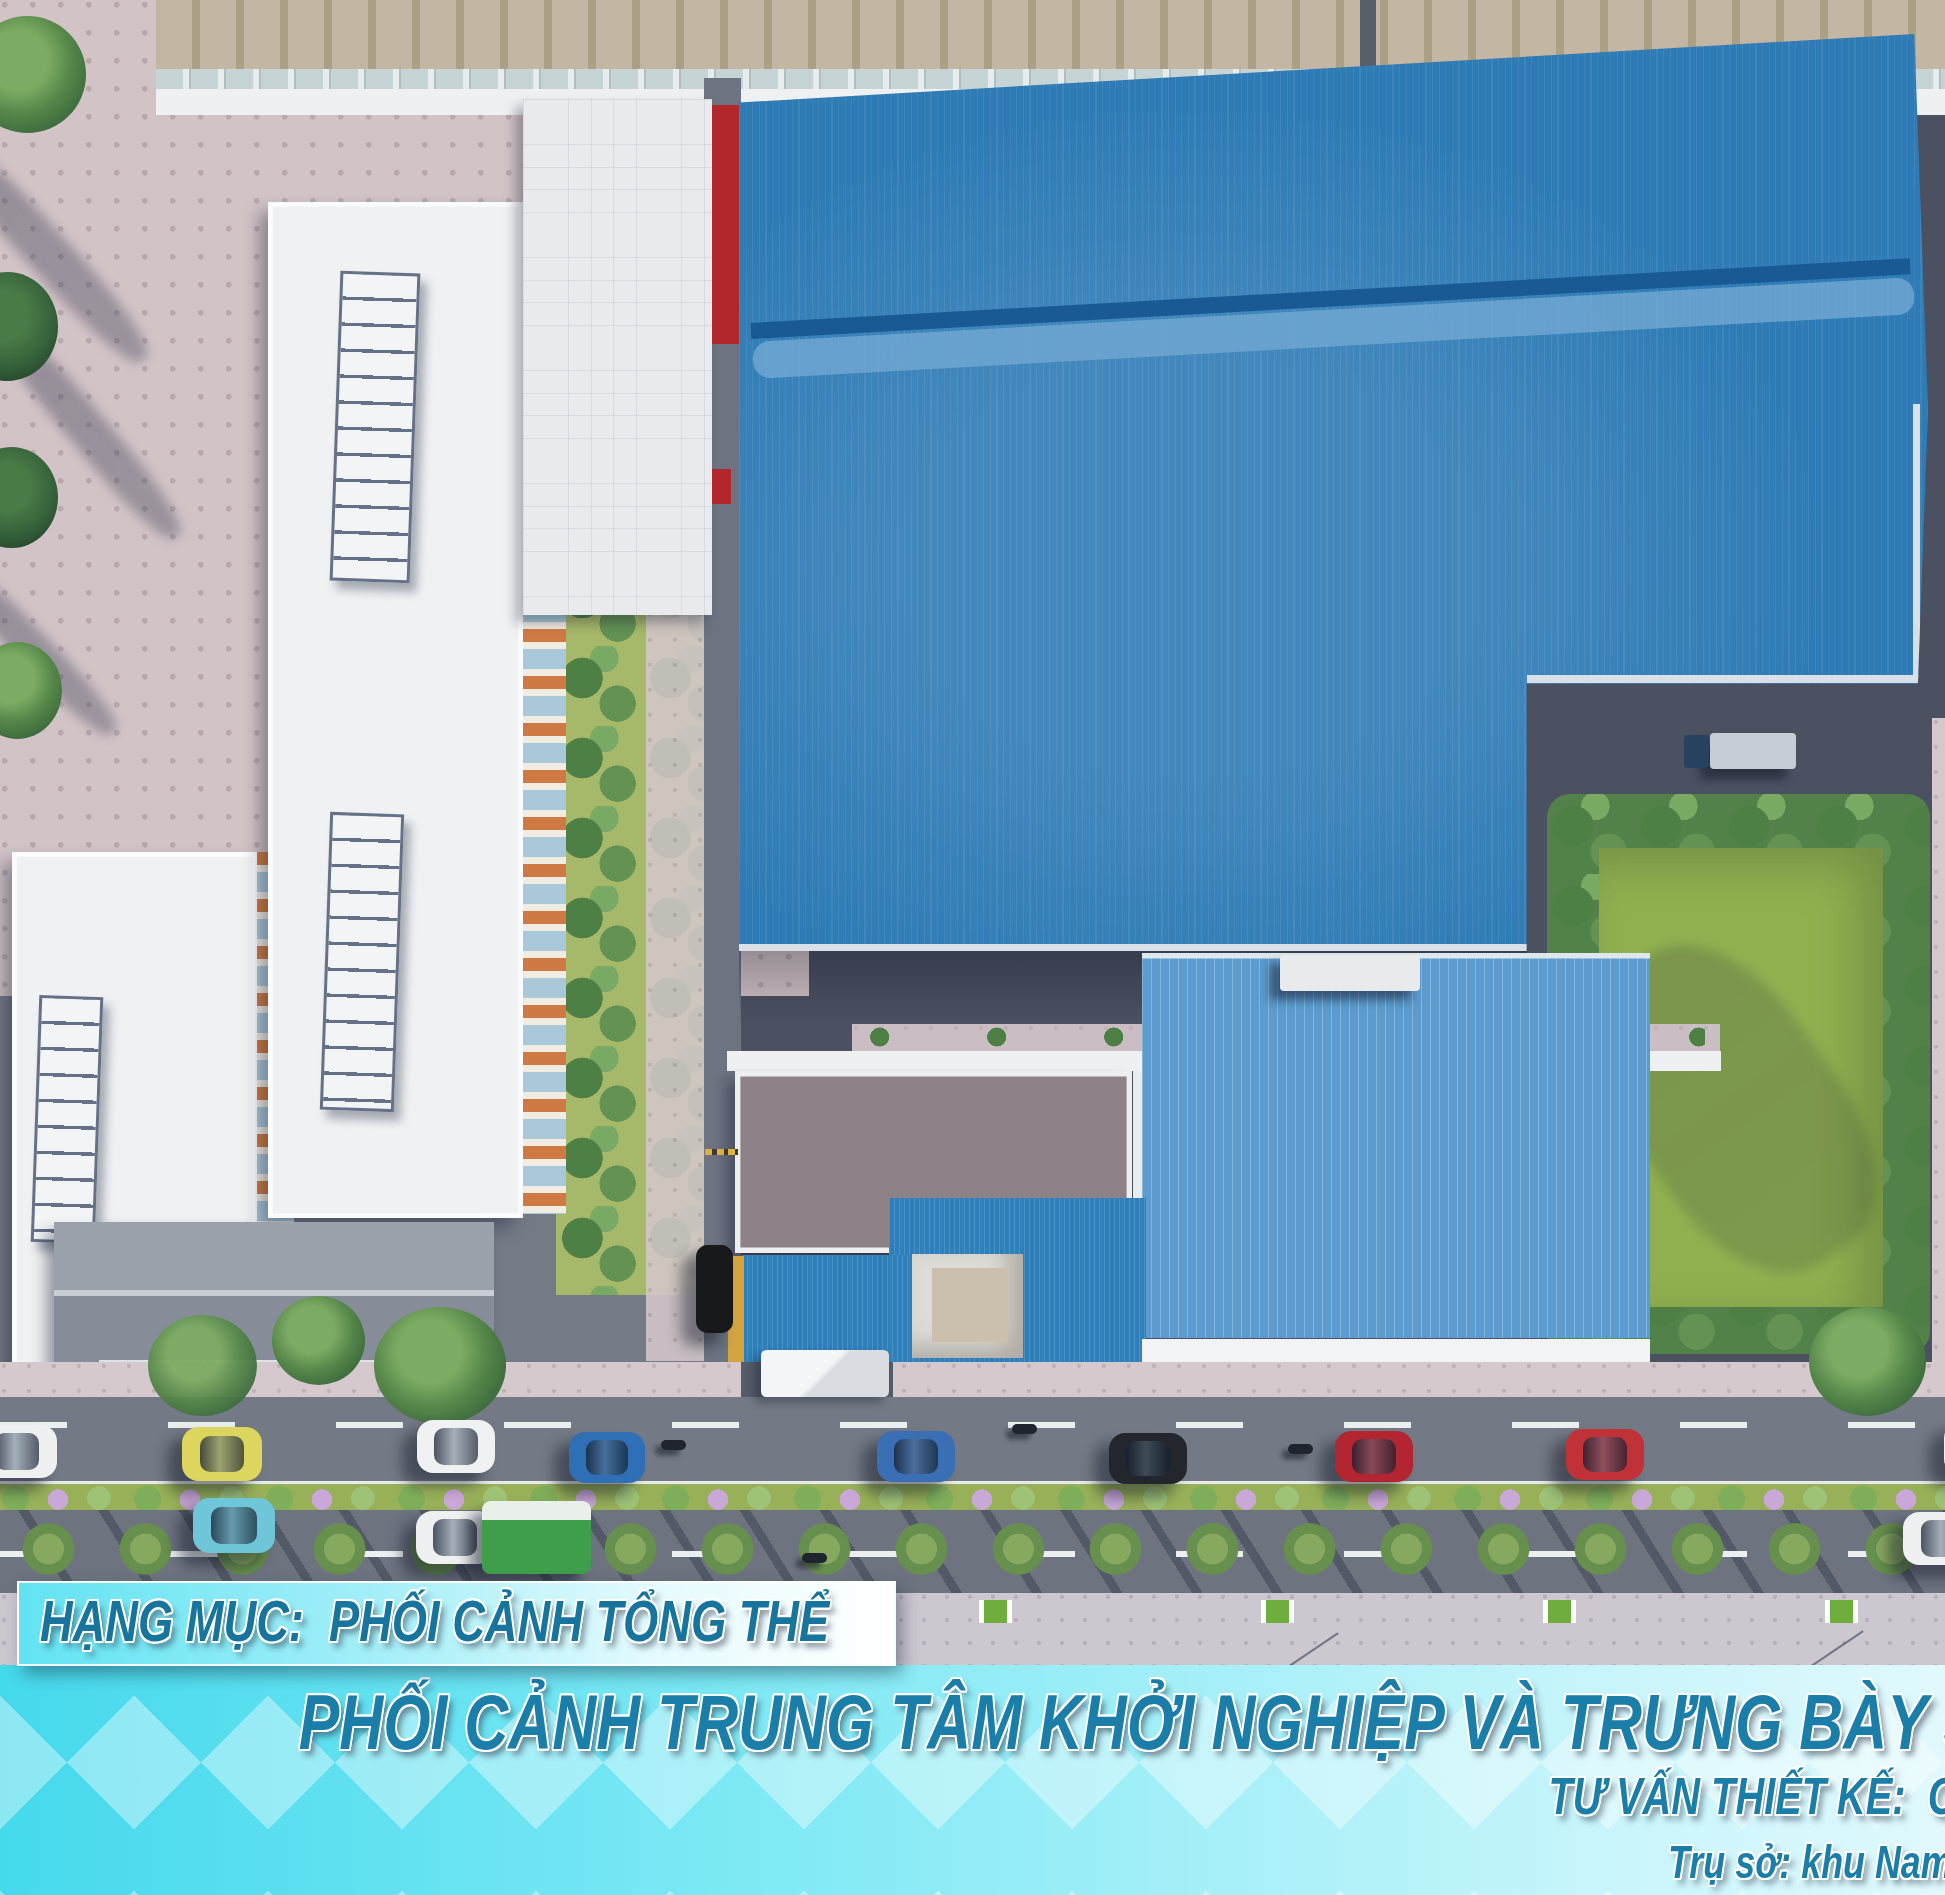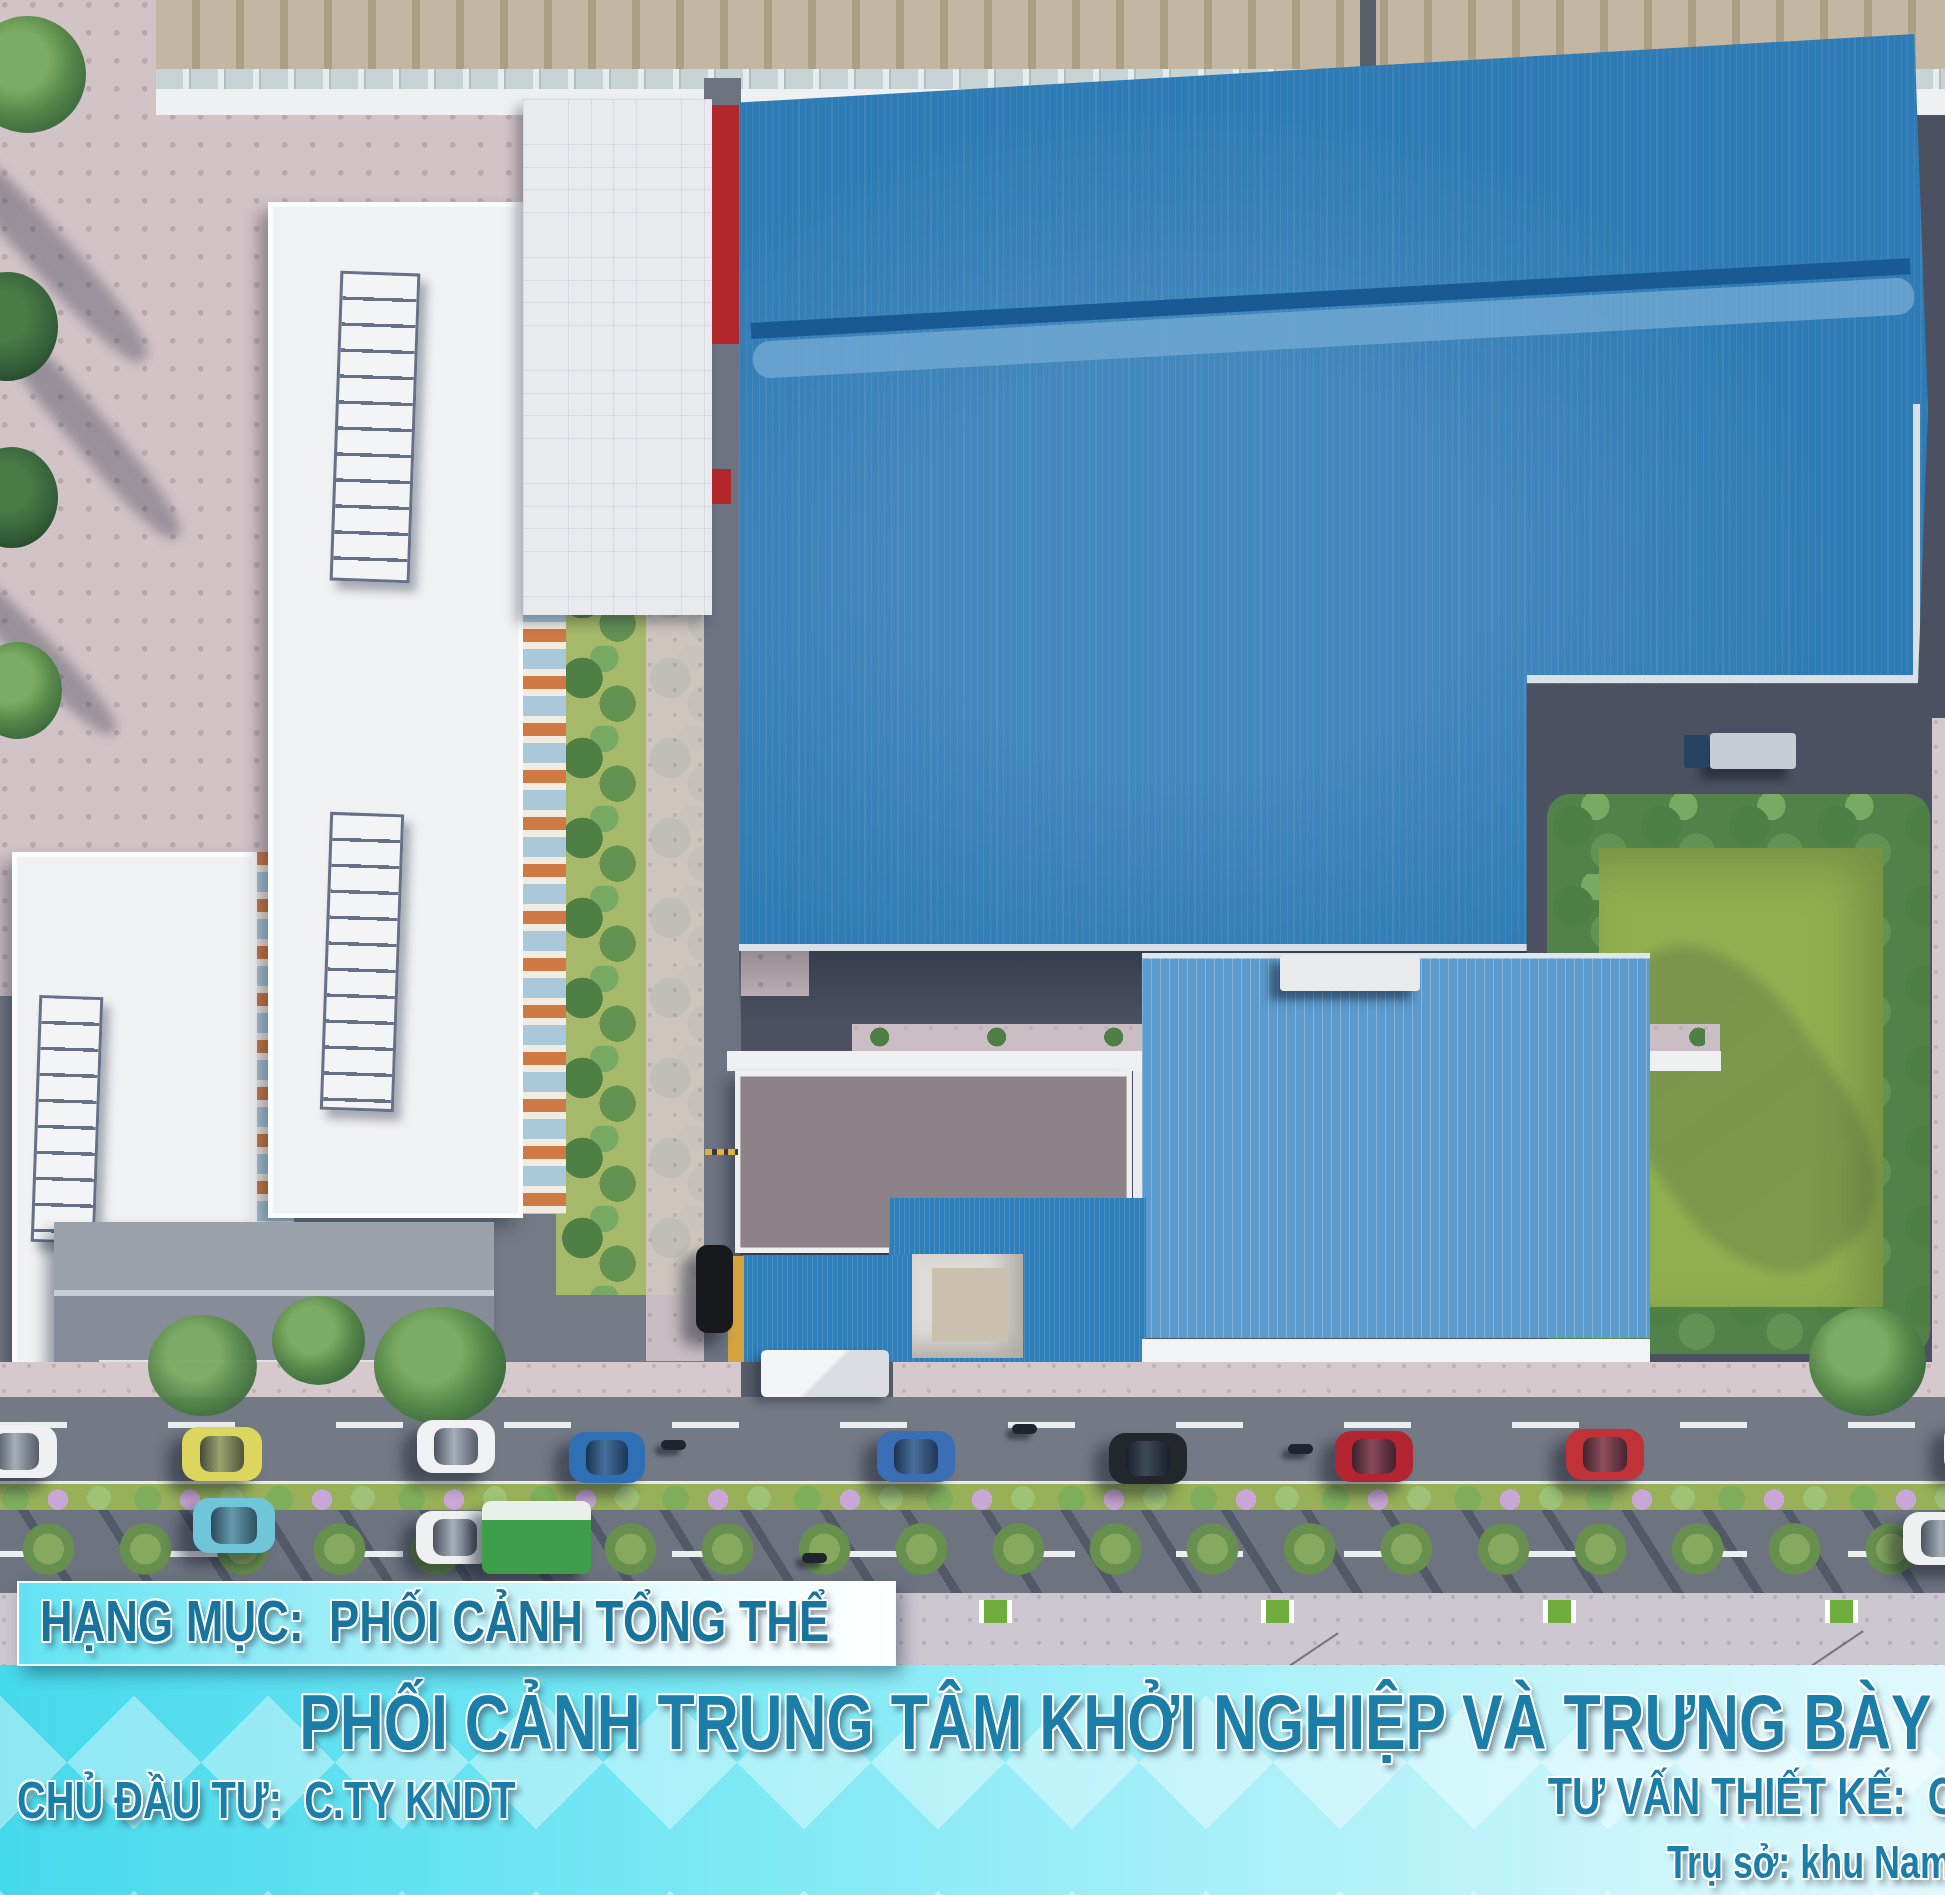--- a/index.html
+++ b/index.html
@@ -40,21 +40,21 @@
     background-image:radial-gradient(circle at 15.6px 15px,#7fae5a 0 13.2px,transparent 13.6px),radial-gradient(circle at 58px 15.6px,#c9a7d6 0 10px,transparent 10.5px),radial-gradient(circle at 99px 14px,#9ec276 0 11.7px,transparent 12px);
     background-size:132px 30px;}
   .dashes{height:5.8px;background:repeating-linear-gradient(90deg,#eceff0 0 67px,transparent 67px 168px);}
   .planters{background:repeating-linear-gradient(90deg,transparent 0 117px,#ffffff 117px 122px,#6fae3d 122px 145px,#ffffff 145px 150px,transparent 150px 282px);}
   
   .banner{background:
      conic-gradient(from 45deg at 50% 50%,rgba(255,255,255,.38) 0 90deg,rgba(255,255,255,0) 90deg 180deg,rgba(255,255,255,.38) 180deg 270deg,rgba(255,255,255,0) 270deg 360deg) 0 0/134px 195px repeat,
      linear-gradient(90deg,#45d9ec 0,#7ee9f5 28%,#c8f5fb 60%,#f2fcfe 82%,#ffffff 100%);}
   .hm-box{background:linear-gradient(90deg,#62e3f2,#9feef8 38%,#e6fbfe 74%,#ffffff);border:2.7px solid rgba(255,255,255,.92);box-shadow:6.2px 7.8px 16.3px rgba(20,40,60,.45);}
   .tx{color:#1b7ea9;font-weight:bold;white-space:nowrap;
-      text-shadow:-1.9px -1.9px 0 #fff,1.9px -1.9px 0 #fff,-1.9px 1.9px 0 #fff,1.9px 1.9px 0 #fff,-2.3px 0 0 #fff,2.3px 0 0 #fff,0 -2.3px 0 #fff,0 2.3px 0 #fff,5.4px 6.2px 7px rgba(40,50,70,.55);}
+      text-shadow:-1.9px -1.9px 0 #fff,1.9px -1.9px 0 #fff,-1.9px 1.9px 0 #fff,1.9px 1.9px 0 #fff,-2.3px 0 0 #fff,2.3px 0 0 #fff,0 -2.3px 0 #fff,0 2.3px 0 #fff,5.4px 6.2px 7px rgba(40,50,70,.55);font-style:italic;}
   .cond{display:inline-block;transform:scaleX(.78);transform-origin:left center;}
   .cond-c{display:inline-block;transform:scaleX(.78);transform-origin:center center;}
   .cond-r{display:inline-block;transform:scaleX(.78);transform-origin:right center;}
 </style>
 </head>
 <body>
 
 <div id="stage">
 
   <div class="abs asphalt-dark" style="left:704px;top:0;width:1284px;height:1370px;"></div>
@@ -202,23 +202,20 @@
   <div class="abs hm-box" style="left:17px;top:1581px;width:875px;height:81px;z-index:40;">
     <div class="tx" style="position:absolute;left:21.4px;top:0;width:833px;height:75px;line-height:75px;font-size:58px;color:#17749c;">
       <span class="cond"><span>HẠNG MỤC:</span>&nbsp;&nbsp;<span>PHỐI CẢNH TỔNG THỂ</span></span>
     </div>
   </div>
 
   <div class="abs banner" style="left:0;top:1665px;width:2681px;height:230px;z-index:30;">
     <div class="tx" style="position:absolute;left:0;top:11.7px;width:100%;text-align:center;font-size:78px;">
       <span class="cond-c">PHỐI CẢNH TRUNG TÂM KHỞI NGHIỆP VÀ TRƯNG BÀY SẢN PHẨM KCN</span>
     </div>
-    <div class="tx" style="position:absolute;left:17px;top:106px;font-size:51px;">
-      <span class="cond"><span>CHỦ ĐẦU TƯ:</span>&nbsp;&nbsp;<span>C.TY KNDT</span></span>
-    </div>
     <div class="tx" style="position:absolute;right:13.2px;top:102px;font-size:51px;text-align:right;">
       <span class="cond-r"><span>TƯ VẤN THIẾT KẾ:</span>&nbsp;&nbsp;<span>C.TY TNHH TV TK XD KIẾN NGỌC VIỆT</span></span>
     </div>
     <div class="tx" style="position:absolute;right:13.2px;top:170px;font-size:46px;text-align:right;">
       <span class="cond-r">Trụ sở: khu Nam Thông 3, quận 7, thành phố HỒ CHÍ MINH</span>
     </div>
   </div>
 
 </div>
 

